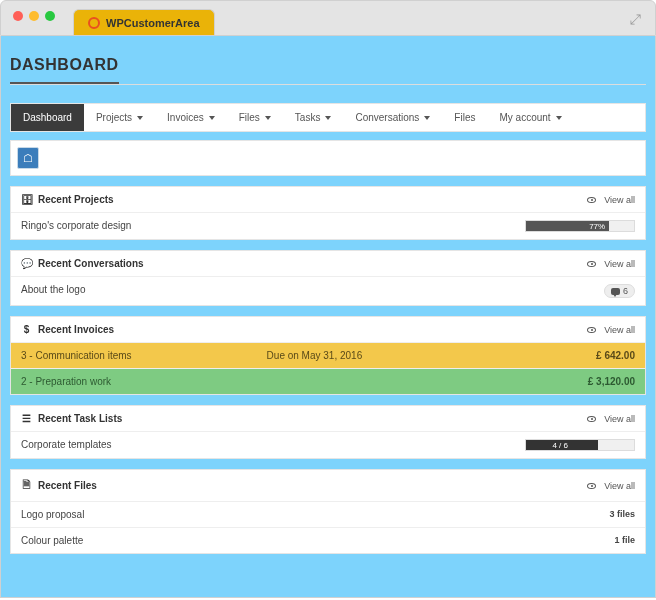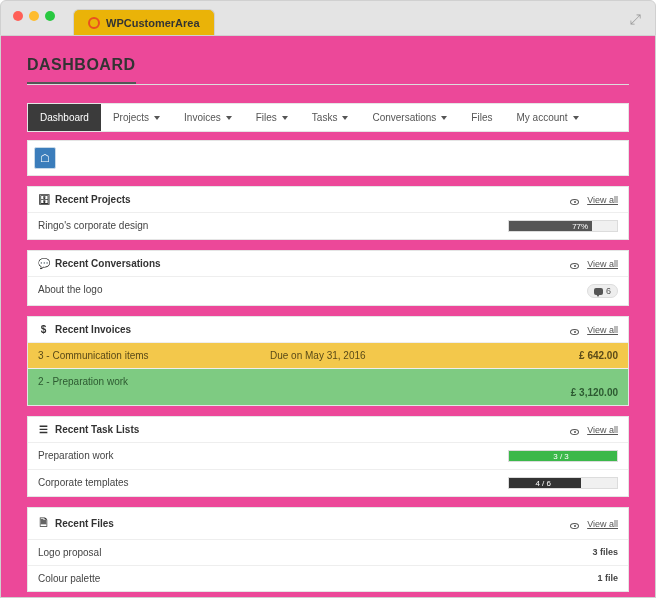--- a/index.html
+++ b/index.html
@@ -53,22 +53,22 @@
   }
   .expand-icon {
     position: absolute;
     right: 14px; top: 10px;
     color: #999;
     font-size: 14px;
   }
   .page {
     border: 1px solid #d0d0d0;
     border-top: none;
-    padding: 20px 26px;
-    background: #ec4899;
+    padding: 20px 9px;
+    background: #7dd3fc;
     height: 562px;
     overflow: auto;
   }
   .page-title {
     font-size: 16px;
     font-weight: 700;
     letter-spacing: 0.5px;
     color: #333;
     padding-bottom: 8px;
     border-bottom: 2px solid #555;
@@ -146,24 +146,23 @@
   .section-head .icon {
     font-size: 10px;
     color: #333;
     width: 11px;
     text-align: center;
   }
   .viewall {
     font-size: 9px;
     color: #555;
     display: flex;
-    align-items: flex-end;
+    align-items: center;
     gap: 8px;
     cursor: pointer;
-    text-decoration: underline;
   }
   .eye {
     width: 9px; height: 6px;
     border: 1px solid #555;
     border-radius: 50%;
     display: inline-block;
     position: relative;
   }
   .eye::after {
     content:'';
@@ -175,21 +174,21 @@
   .row {
     display: flex;
     justify-content: space-between;
     padding: 7px 10px;
     font-size: 10px;
     color: #444;
     border-bottom: 1px solid #eee;
   }
   .row:last-child { border-bottom: none; }
   .row.yellow { background: #f3c84b; color: #5a4a18; }
-  .row.green  { background: #7ecb82; color: #2d5a31; flex-direction: column; }
+  .row.green  { background: #7ecb82; color: #2d5a31; }
   .row .mid { flex: 0 0 auto; }
   .row .left { flex: 1; }
   .row .right { flex: 0 0 auto; font-weight: 600; }
   .row.has-mid .left { flex: 1 1 40%; }
   .row.has-mid .mid  { flex: 1 1 35%; text-align: left; }
   .row.has-mid .right{ flex: 1 1 25%; text-align: right; }
   .progress {
     width: 110px;
     height: 12px;
     background: #f0f0f0;
@@ -365,28 +364,20 @@
       <div class="left">
         <span class="icon">☰</span>
         <span>Recent Task Lists</span>
       </div>
       <div class="viewall">
         <span class="eye"></span>
         <span>View all</span>
       </div>
     </div>
     <div class="row">
-      <span class="left">Preparation work</span>
-      <div class="progress green">
-        <div class="fill" style="width:100%">
-            <span>3 / 3</span>
-          </div>
-      </div>
-    </div>
-    <div class="row">
       <span class="left">Corporate templates</span>
       <div class="progress dark">
         <div class="fill" style="width:67%">
             <span>4 / 6</span>
           </div>
       </div>
     </div>
   </div>
 
   <div class="panel">

